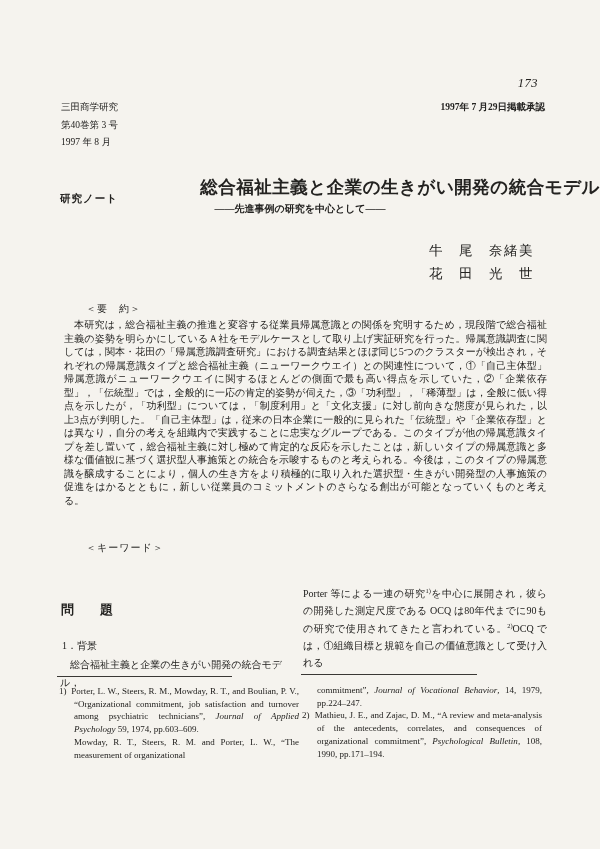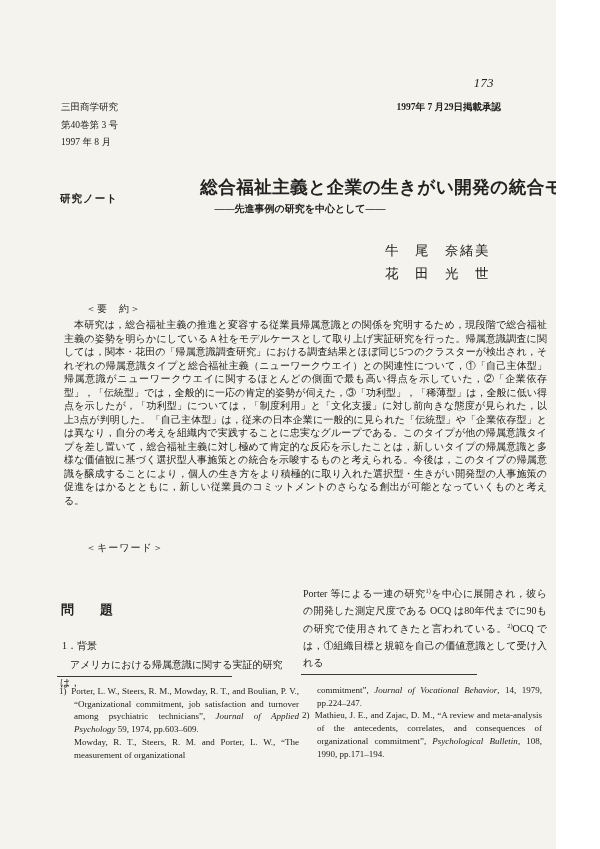--- a/index.html
+++ b/index.html
@@ -1,18 +1,18 @@
 <!DOCTYPE html>
 <html><head>
 <meta charset="utf-8">
 <style>
   html, body { margin: 0; padding: 0; }
   .page {
     position: relative;
-    width: 556px;
+    width: 600px;
     height: 849px;
     background: #f5f3ee;
     font-family: "Liberation Serif", "DejaVu Serif", serif;
     color: #232220;
     overflow: hidden;
   }
   .abs { position: absolute; }
   .page-number {
     top: 76px; right: 62px;
     font-style: italic;
@@ -144,21 +144,21 @@
   <div class="abs abstract-body">本研究は，総合福祉主義の推進と変容する従業員帰属意識との関係を究明するため，現段階で総合福祉主義の姿勢を明らかにしているＡ社をモデルケースとして取り上げ実証研究を行った。帰属意識調査に関しては，関本・花田の「帰属意識調査研究」における調査結果とほぼ同じ5つのクラスターが検出され，それぞれの帰属意識タイプと総合福祉主義（ニューワークウエイ）との関連性について，①「自己主体型」帰属意識がニューワークウエイに関するほとんどの側面で最も高い得点を示していた，②「企業依存型」，「伝統型」では，全般的に一応の肯定的姿勢が伺えた，③「功利型」，「稀薄型」は，全般に低い得点を示したが，「功利型」については，「制度利用」と「文化支援」に対し前向きな態度が見られた，以上3点が判明した。「自己主体型」は，従来の日本企業に一般的に見られた「伝統型」や「企業依存型」とは異なり，自分の考えを組織内で実践することに忠実なグループである。このタイプが他の帰属意識タイプを差し置いて，総合福祉主義に対し極めて肯定的な反応を示したことは，新しいタイプの帰属意識と多様な価値観に基づく選択型人事施策との統合を示唆するものと考えられる。今後は，このタイプの帰属意識を醸成することにより，個人の生き方をより積極的に取り入れた選択型・生きがい開発型の人事施策の促進をはかるとともに，新しい従業員のコミットメントのさらなる創出が可能となっていくものと考える。</div>
 
   <div class="abs keywords-label">＜キーワード＞</div>
 
 
   <div class="abs problem-heading">問　　題</div>
 
   <div class="abs section1-heading">1．背景</div>
 
   <div class="abs section1-body">
-    <p>アメリカにおける帰属意識に関する実証的研究は，</p>
+    <p>総合福祉主義と企業の生きがい開発の統合モデル，</p>
   </div>
 
   <div class="abs right-column-body">
     <p><span>Porter 等による一連の研究</span><sup>1)</sup><span>を中心に展開され，彼らの開発した測定尺度である OCQ は80年代までに90もの研究で使用されてきたと言われている。</span><sup>2)</sup><span>OCQ では，①組織目標と規範を自己の価値意識として受け入れる</span></p>
   </div>
 
   <div class="abs fnrule fnrule-left"></div>
   <div class="abs fnrule fnrule-right"></div>
 
   <div class="abs footnotes footnotes-left">

